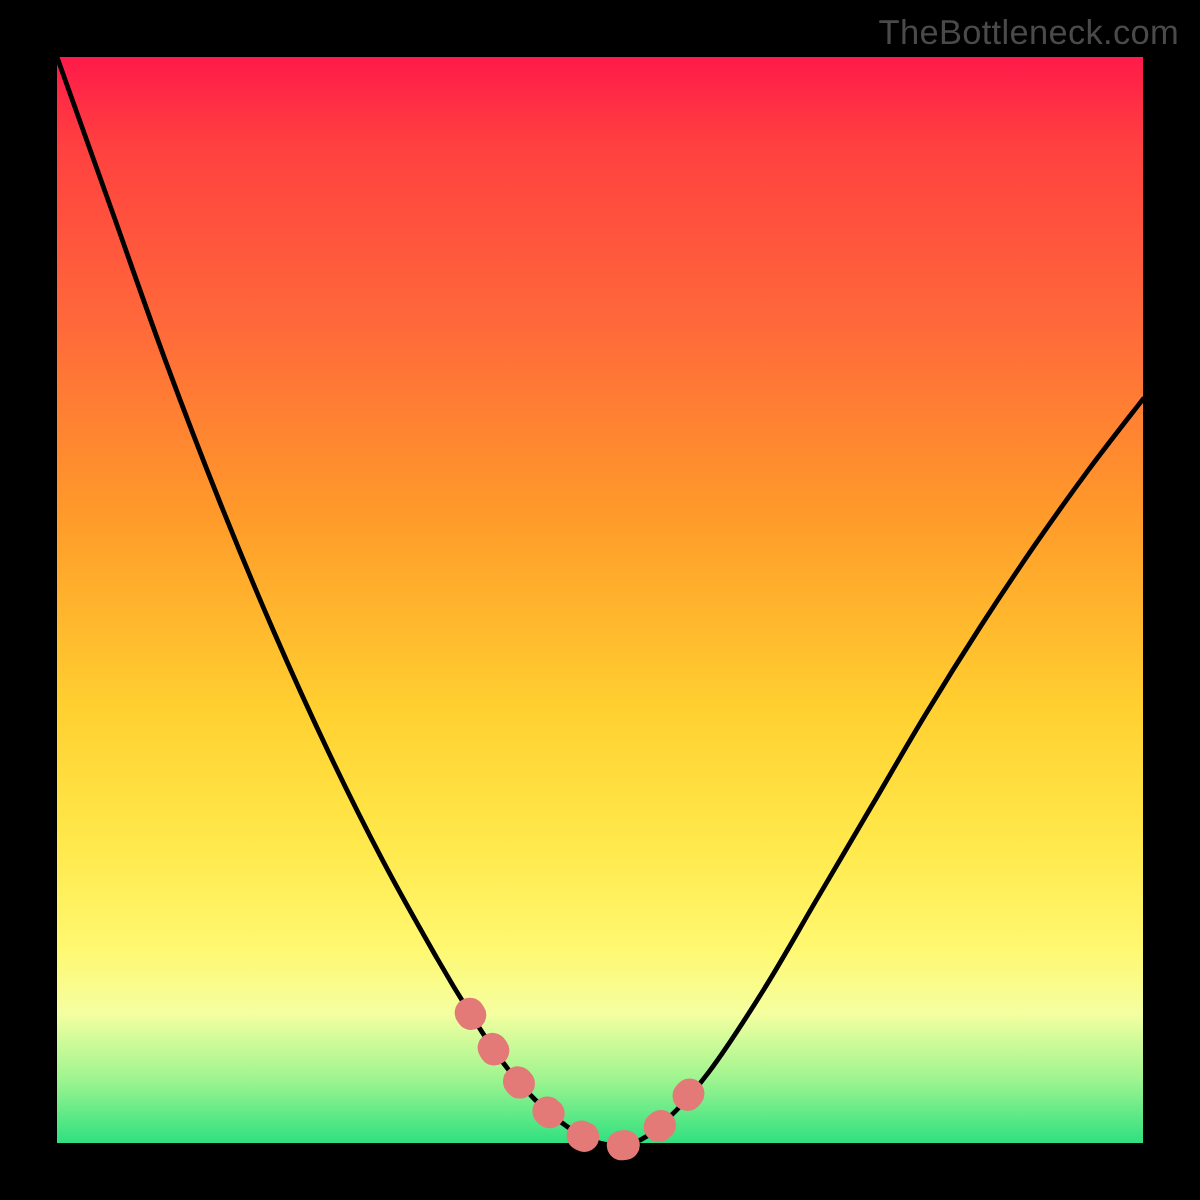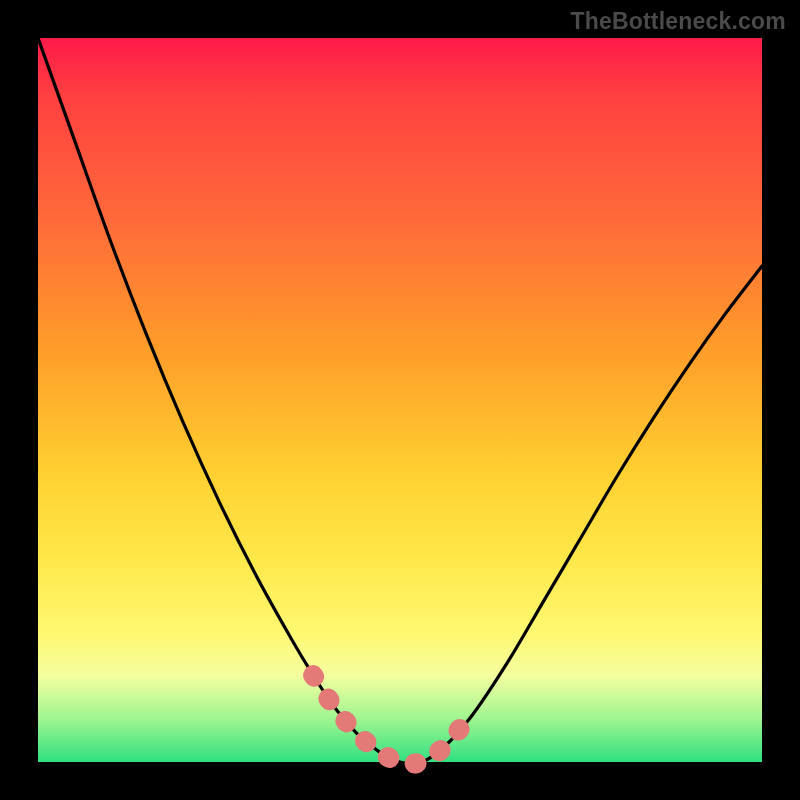--- a/index.html
+++ b/index.html
@@ -37,21 +37,21 @@
       #a0f590 94%,
       #30e080 100%
     );
   }
   .watermark {
     position: absolute;
     top: 8px;
     right: 14px;
     color: #4a4a4a;
     font-size: 23px;
-    font-weight: 700;
+    font-weight: 400;
     letter-spacing: 0.2px;
     user-select: none;
     z-index: 10;
   }
   svg.curve {
     position: absolute;
     left: 0;
     top: 0;
     width: 724px;
     height: 724px;

